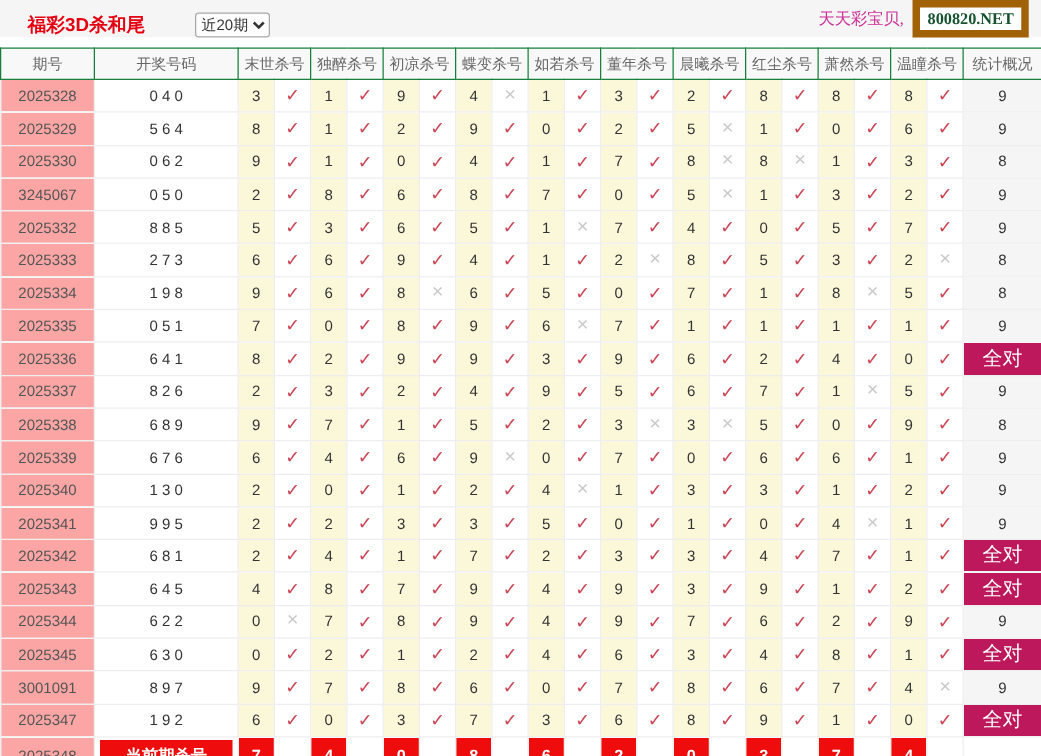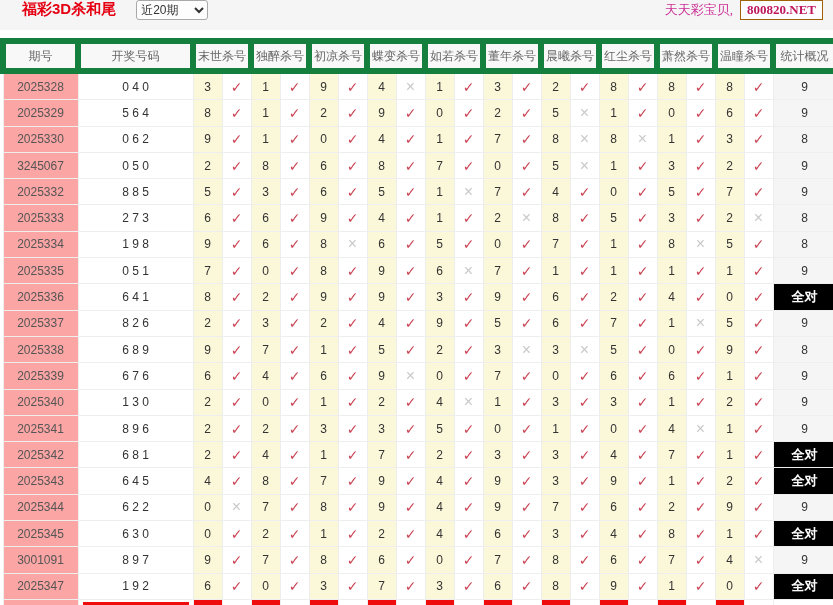--- a/index.html
+++ b/index.html
@@ -1,43 +1,43 @@
 <!DOCTYPE html>
 <html><head>
 <meta charset="utf-8">
 <style>
   html,body{margin:0;padding:0}
   body{width:833px;height:605px;overflow:hidden;background:#fff;
        font-family:"Liberation Sans","DejaVu Sans",sans-serif;}
   
-  .topbar{height:30px;background:#f5f5f5;display:flex;align-items:flex-start;
+  .topbar{height:30px;background:#f5f5f5;display:flex;align-items:flex-end;
           padding:0 10px 0 22px;box-sizing:border-box;}
   .title{color:#e50012;font-weight:bold;font-size:15px;}
-  .range-select{margin-left:20px;width:72px;height:20px;font-size:12px;color:#333;
+  .range-select{margin-left:40px;width:60px;height:20px;font-size:12px;color:#333;
           border:1px solid #a9a9a9;border-radius:3px;background:#fdfdfd;
           font-family:"Liberation Sans",sans-serif;}
   .site{margin-left:auto;display:flex;align-items:center;gap:7px;font-family:Liberation Serif, serif;}
   .site-name{color:#cc2f96;font-size:13px;}
-  .site-domain{color:#be185d;font-size:13px;font-weight:bold;border:1px solid #a16207;
+  .site-domain{color:#14532d;font-size:13px;font-weight:bold;border:6px solid #a16207;
           background:#fff;padding:1px 6px;}
   .gap{height:8px;background:#fff;}
   
   table{width:833px;border-collapse:collapse;table-layout:fixed;}
   th{background:#f8f8f8;color:#666;font-size:12px;font-weight:normal;height:24px;
-     border:6px solid #15803d;padding:0;overflow:hidden;white-space:nowrap;}
+     border:1px solid #15803d;padding:0;overflow:hidden;white-space:nowrap;}
   td{border:1px solid #eeeeee;text-align:center;font-size:12px;color:#333;
      height:25.3px;padding:0;overflow:hidden;white-space:nowrap;}
   td.c-period{background:#fca5a5;color:#555;}
   td.c-nums{color:#333;margin-top:48px;}
   td.k-num{background:#fbf7d9;}
   td.k-mark{background:#fff;}
   .check{color:#cb4757;font-weight:bold;font-size:14px;}
   .miss{color:#c9c9c9;font-size:16px;line-height:1;}
   td.c-stats{background:#f5f5f5;color:#333;}
-  td.c-stats.allok{background:#000000;color:#fff;font-weight:bold;font-size:13px;}
+  td.c-stats.allok{background:#be185d;color:#fff;font-weight:normal;font-size:16px;}
   tr.current-row td{height:26px;}
   .badge-current{background:#ee0c0c;color:#fff;font-weight:bold;font-size:13px;
      margin:2px 4px;padding:4px 0;}
   td.k-num.current-num{background:#ee0c0c;color:#fff;font-weight:bold;font-size:13px;}
   tr.current-row td.k-mark, tr.current-row td.c-stats{background:#fff;}
 </style>
 </head>
 <body>
 
 <div class="topbar">
@@ -416,21 +416,21 @@
         <td class="k-num">3</td>
         <td class="k-mark"><span class="check">✓</span></td>
         <td class="k-num">1</td>
         <td class="k-mark"><span class="check">✓</span></td>
         <td class="k-num">2</td>
         <td class="k-mark"><span class="check">✓</span></td>
         <td class="c-stats">9</td>
       </tr>
       <tr>
         <td class="c-period">2025341</td>
-        <td class="c-nums">8 9 6</td>
+        <td class="c-nums">9 9 5</td>
         <td class="k-num">2</td>
         <td class="k-mark"><span class="check">✓</span></td>
         <td class="k-num">2</td>
         <td class="k-mark"><span class="check">✓</span></td>
         <td class="k-num">3</td>
         <td class="k-mark"><span class="check">✓</span></td>
         <td class="k-num">3</td>
         <td class="k-mark"><span class="check">✓</span></td>
         <td class="k-num">5</td>
         <td class="k-mark"><span class="check">✓</span></td>

